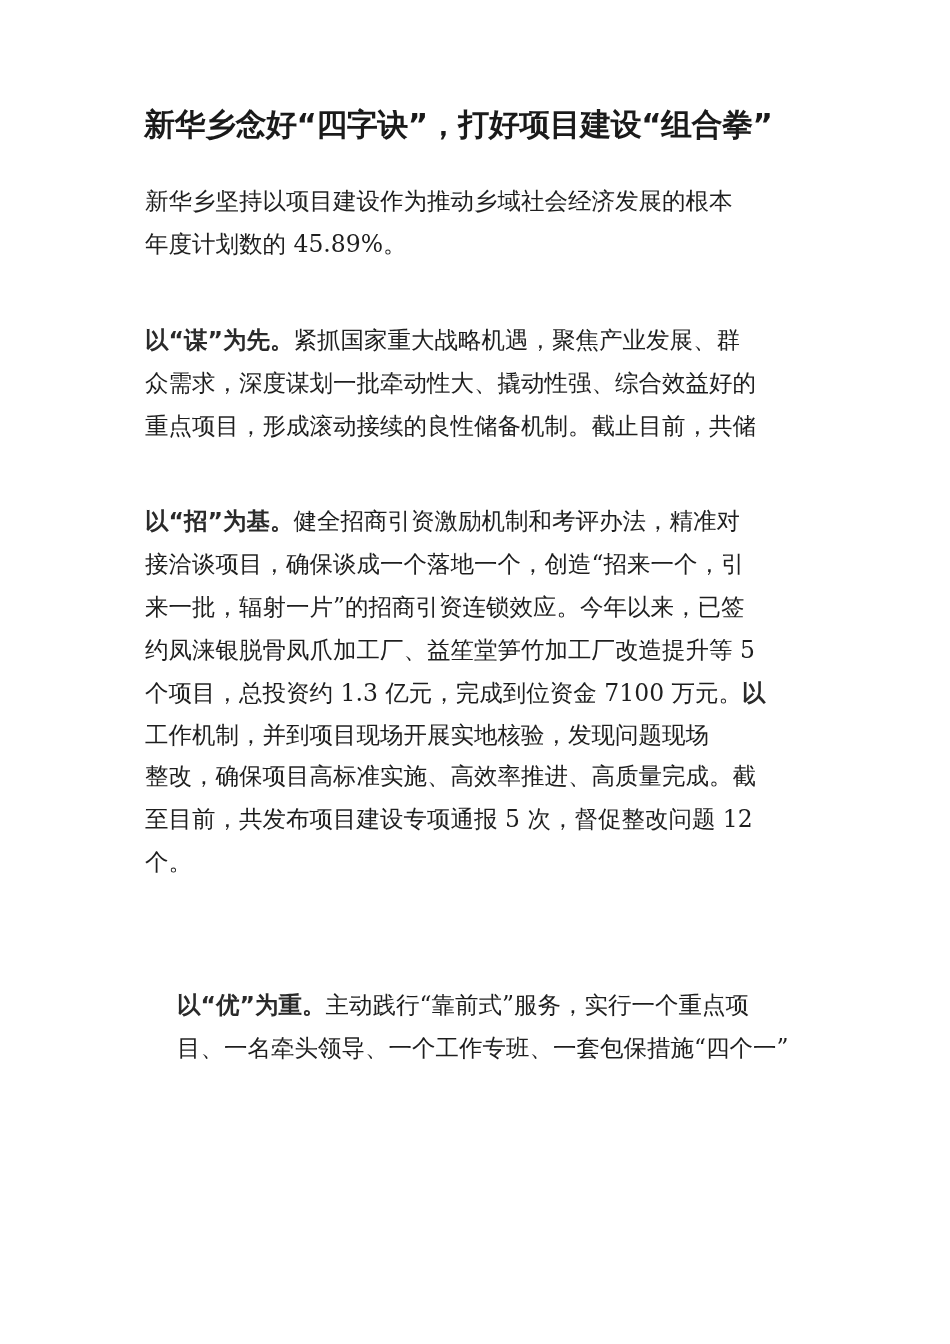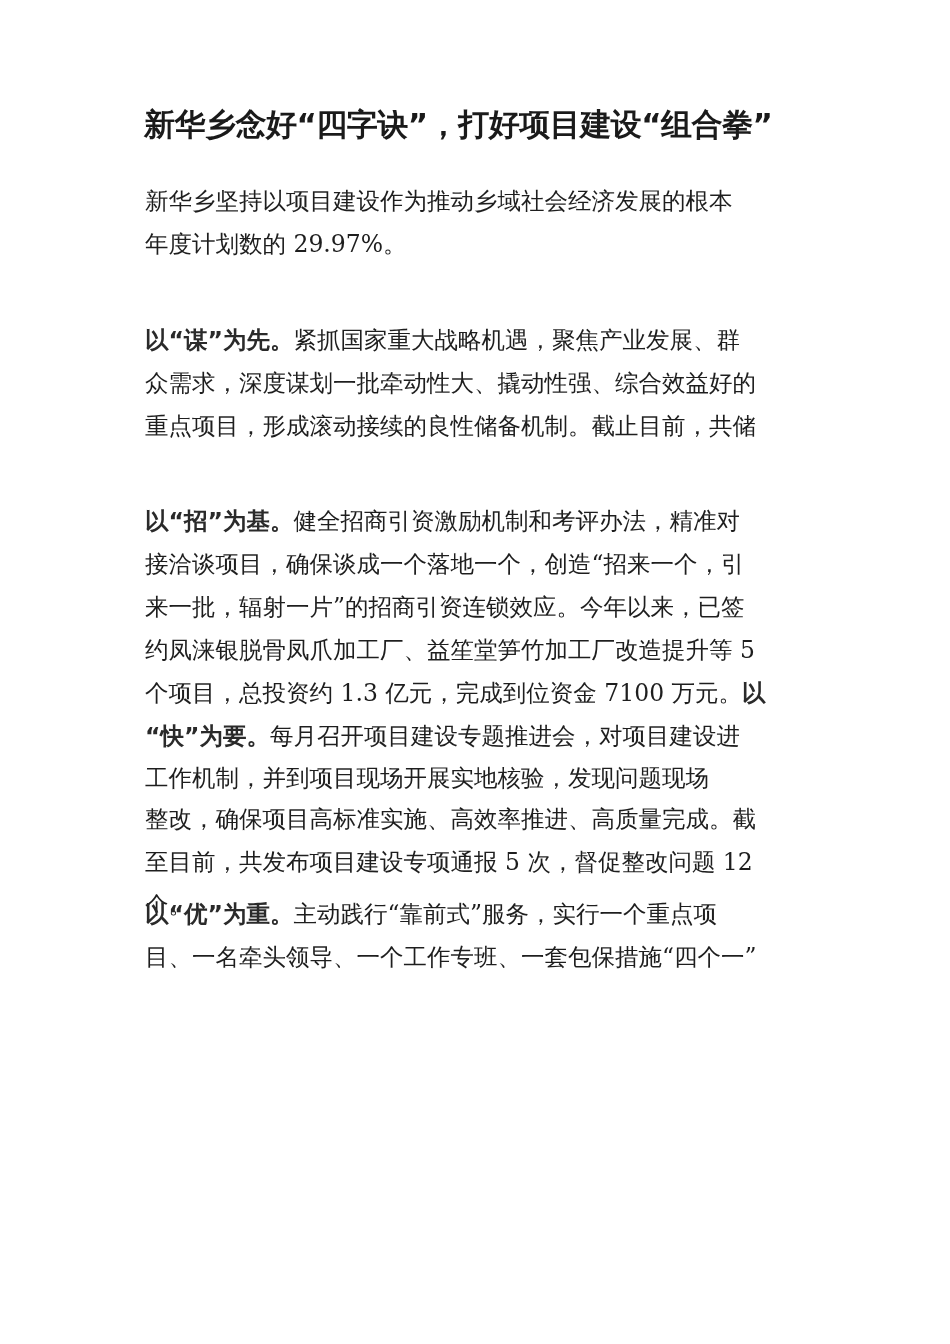--- a/index.html
+++ b/index.html
@@ -23,43 +23,42 @@
   </style>
 </head>
 <body>
 
 <div class="page">
 
   <h1 class="title">新华乡念好“四字诀”，打好项目建设“组合拳”</h1>
 
   <div class="para" style="top:180px;">
     <span class="line">新华乡坚持以项目建设作为推动乡域社会经济发展的根本</span>
-    <span class="line">年度计划数的 29.97%。</span>
+    <span class="line">年度计划数的 45.89%。</span>
   </div>
 
   <div class="para" style="top:319px;">
     <span class="line"><span class="lead">以“谋”为先。</span><span>紧抓国家重大战略机遇，聚焦产业发展、群</span></span>
     <span class="line">众需求，深度谋划一批牵动性大、撬动性强、综合效益好的</span>
     <span class="line">重点项目，形成滚动接续的良性储备机制。截止目前，共储</span>
   </div>
 
   <div class="para" style="top:500px;">
     <span class="line"><span class="lead">以“招”为基。</span><span>健全招商引资激励机制和考评办法，精准对</span></span>
     <span class="line">接洽谈项目，确保谈成一个落地一个，创造“招来一个，引</span>
     <span class="line">来一批，辐射一片”的招商引资连锁效应。今年以来，已签</span>
     <span class="line">约凤涞银脱骨凤爪加工厂、益笙堂笋竹加工厂改造提升等 5</span>
     <span class="line"><span>个项目，总投资约 1.3 亿元，完成到位资金 7100 万元。</span><span class="lead">以</span></span>
   </div>
 
   <div class="para" style="top:715px;">
-    <span class="line"><span class="lead">“快”为要。</span><span>每月召开项目建设专题推进会，对项目建设进</span></span>
     <span class="line" style="line-height:40px;">工作机制，并到项目现场开展实地核验，发现问题现场</span>
     <span class="line">整改，确保项目高标准实施、高效率推进、高质量完成。截</span>
     <span class="line">至目前，共发布项目建设专项通报 5 次，督促整改问题 12</span>
     <span class="line">个。</span>
   </div>
 
-  <div class="para" style="top:893px;">
+  <div class="para" style="top:984px;margin-left:32px;">
     <span class="line"><span class="lead">以“优”为重。</span><span>主动践行“靠前式”服务，实行一个重点项</span></span>
     <span class="line">目、一名牵头领导、一个工作专班、一套包保措施“四个一”</span>
   </div>
 
 </div>
 
 </body></html>

